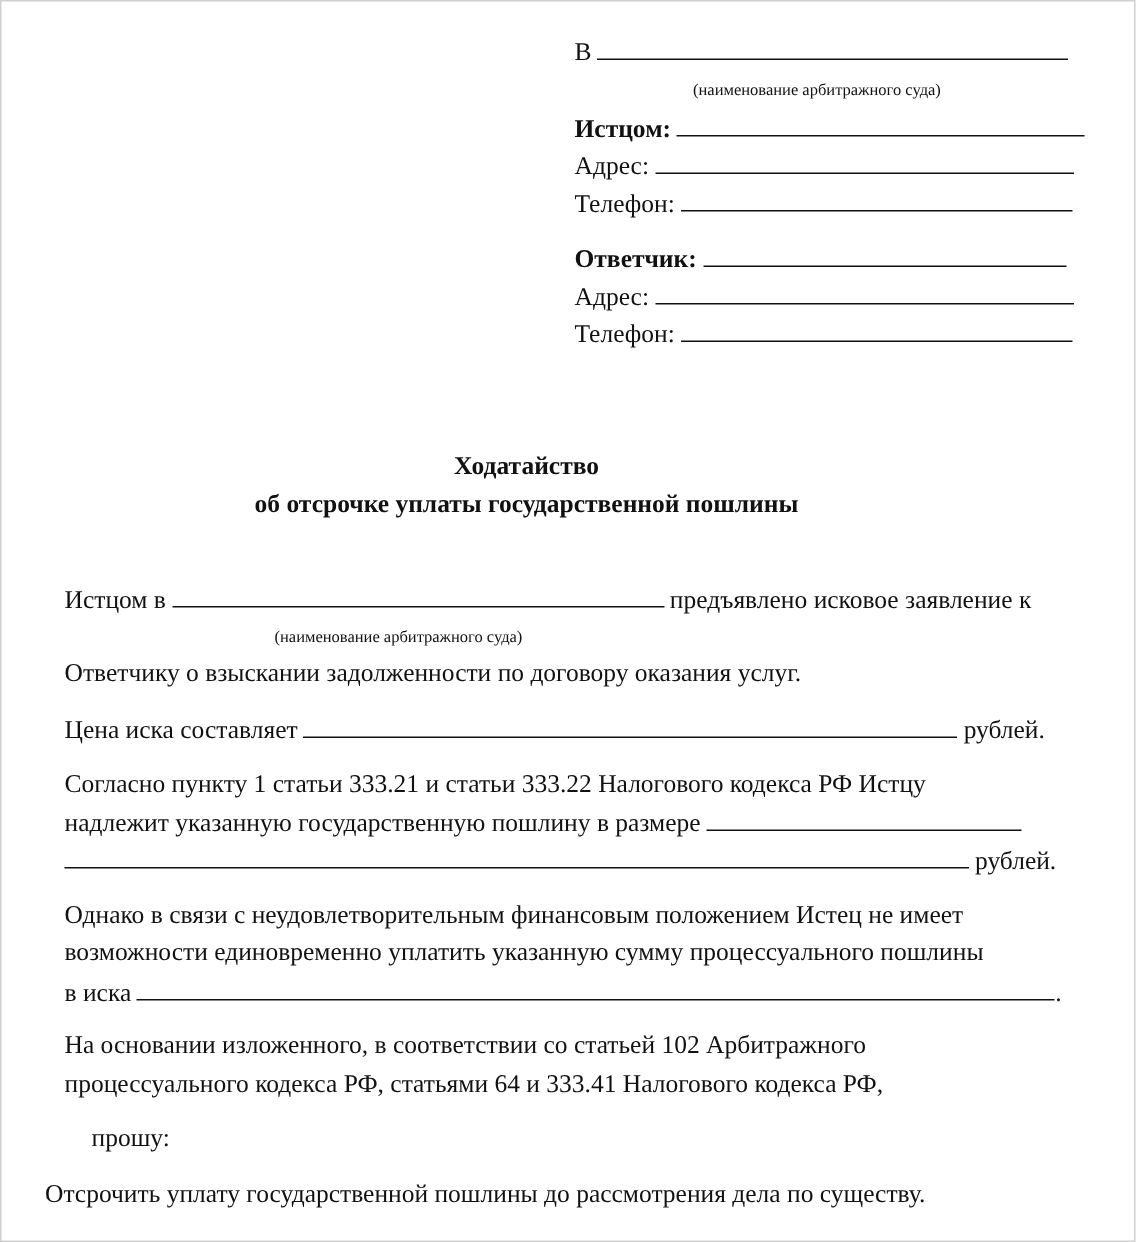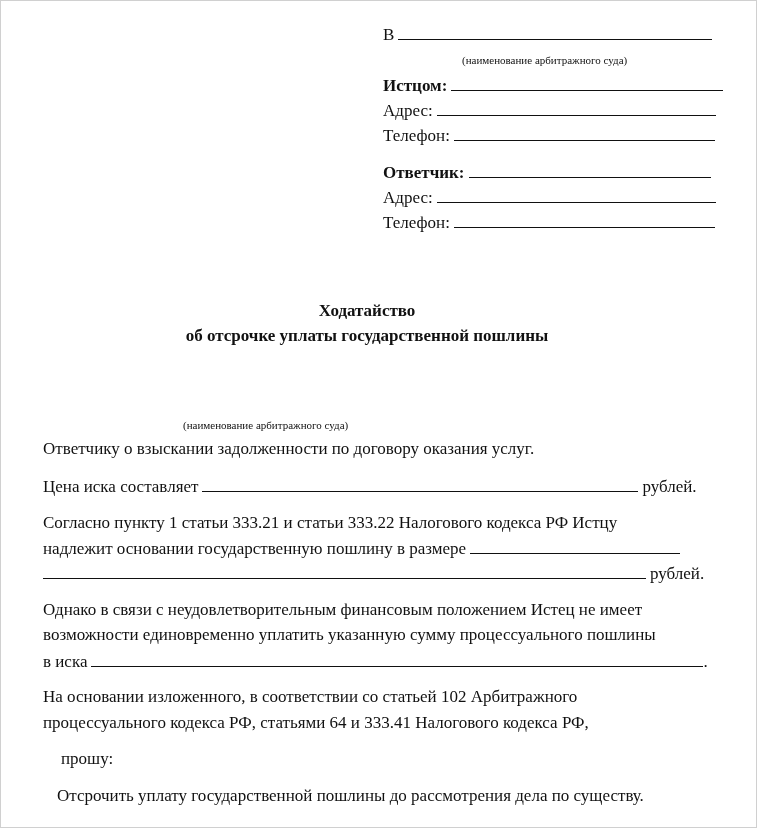--- a/index.html
+++ b/index.html
@@ -13,21 +13,21 @@
       border: 1px solid #d0d0d0; background: #fff;
     }
     .abs { position: absolute; white-space: nowrap; }
     .t16 { font-size: 17px; line-height: 20px; }
     .small { font-size: 11px; line-height: 13px; }
     .bold { font-weight: bold; }
     .blank {
       display: inline-block; border-bottom: 1px solid #111; height: 15px;
       vertical-align: baseline; margin-left: 4px;
     }
-    .title { position: absolute; left: 16px; width: 700px; text-align: center; font-weight: bold; font-size: 17px; line-height: 20px; }
+    .title { position: absolute; left: 0; width: 700px; text-align: center; font-weight: bold; font-size: 17px; line-height: 20px; }
   </style>
 </head>
 <body>
 
 <div class="page">
 
   <div class="abs t16" style="left:382px; top:23px;">
     <span>В</span><span class="blank" style="width:314px;"></span>
   </div>
   <div class="abs small" style="left:461px; top:53px;">(наименование арбитражного суда)</div>
@@ -48,40 +48,43 @@
   <div class="abs t16" style="left:382px; top:186px;">
     <span>Адрес:</span><span class="blank" style="width:279px;"></span>
   </div>
   <div class="abs t16" style="left:382px; top:211px;">
     <span>Телефон:</span><span class="blank" style="width:261px;"></span>
   </div>
 
   <div class="title" style="top:300px;">Ходатайство</div>
   <div class="title" style="top:325px;text-align:center;">об отсрочке уплаты государственной пошлины</div>
 
+  <div class="abs t16" style="left:42px; top:388px;">
+    <span>Истцом в</span><span class="blank" style="width:328px; margin-right:4px;"></span><span>предъявлено исковое заявление к</span>
+  </div>
   <div class="abs small" style="left:182px; top:418px;">(наименование арбитражного суда)</div>
   <div class="abs t16" style="left:42px; top:438px;">Ответчику о взыскании задолженности по договору оказания услуг.</div>
 
   <div class="abs t16" style="left:42px; top:475px;">
     <span>Цена иска составляет</span><span class="blank" style="width:436px; margin-right:4px;"></span><span>рублей.</span>
   </div>
 
   <div class="abs t16" style="left:42px; top:512px;">Согласно пункту 1 статьи 333.21 и статьи 333.22 Налогового кодекса РФ Истцу</div>
   <div class="abs t16" style="left:42px; top:537px;">
-    <span>надлежит основании государственную пошлину в размере</span><span class="blank" style="width:210px;"></span>
+    <span>надлежит указанную государственную пошлину в размере</span><span class="blank" style="width:210px;"></span>
   </div>
   <div class="abs t16" style="left:42px; top:562px;">
     <span class="blank" style="width:603px; margin-left:0; margin-right:4px;"></span><span>рублей.</span>
   </div>
 
   <div class="abs t16" style="left:42px; top:599px;">Однако в связи с неудовлетворительным финансовым положением Истец не имеет</div>
   <div class="abs t16" style="left:42px; top:624px;">возможности единовременно уплатить указанную сумму процессуального пошлины</div>
   <div class="abs t16" style="left:42px; top:650px;">
     <span>в иска</span><span class="blank" style="width:612px;"></span><span>.</span>
   </div>
 
   <div class="abs t16" style="left:42px; top:686px;">На основании изложенного, в соответствии со статьей 102 Арбитражного</div>
   <div class="abs t16" style="left:42px; top:712px;">процессуального кодекса РФ, статьями 64 и 333.41 Налогового кодекса РФ,</div>
 
   <div class="abs t16" style="left:60px; top:748px;">прошу:</div>
 
-  <div class="abs t16" style="left:56px; top:785px;font-family:Liberation Serif, serif;">Отсрочить уплату государственной пошлины до рассмотрения дела по существу.</div>
+  <div class="abs t16" style="left:29px; top:785px;font-family:Liberation Serif, serif;">Отсрочить уплату государственной пошлины до рассмотрения дела по существу.</div>
 </div>
 
 </body></html>

